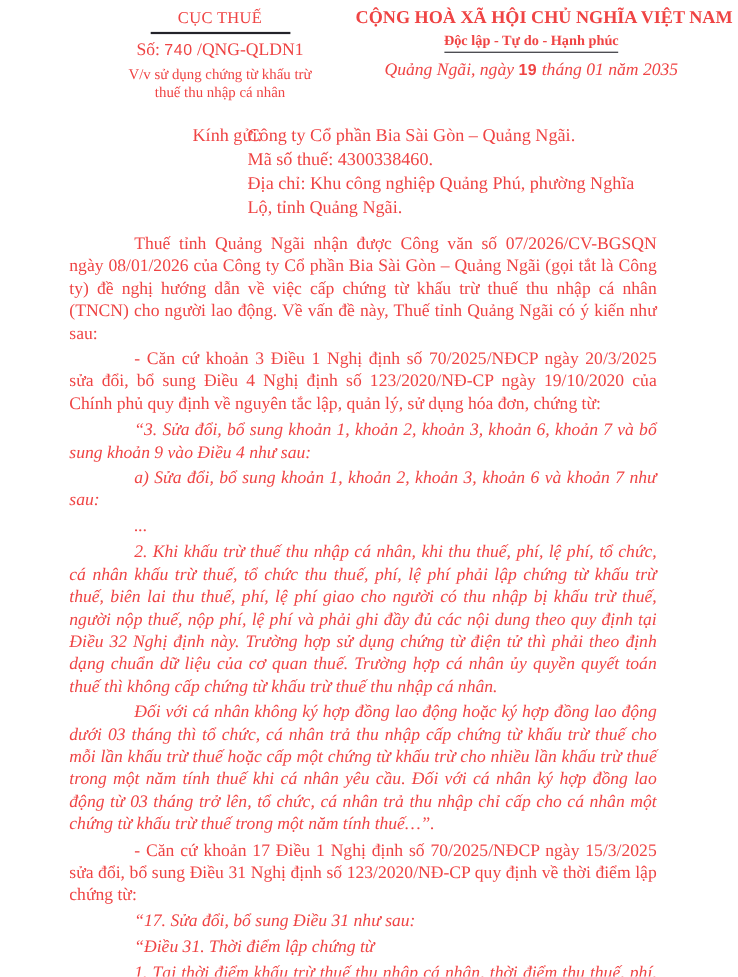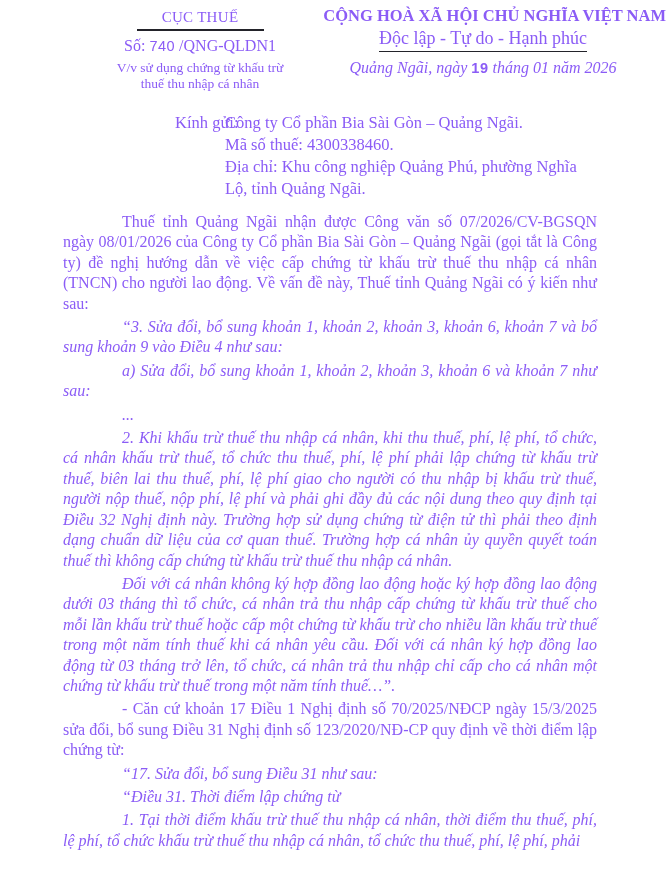--- a/index.html
+++ b/index.html
@@ -3,21 +3,21 @@
 <meta charset="utf-8">
 <style>
   html, body { margin: 0; padding: 0; background: #ffffff; }
   .page {
     position: relative;
     width: 671px;
     height: 888px;
     background: #ffffff;
     overflow: hidden;
     font-family: "Liberation Serif", "DejaVu Serif", serif;
-    color: #8b5cf6;
+    color: #ef4444;
   }
 
   
   .issuer-block {
     position: absolute;
     left: 86px;
     top: 9px;
     width: 228px;
     text-align: center;
     line-height: 1.15;
@@ -41,22 +41,22 @@
     left: 300px;
     top: 7px;
     width: 366px;
     text-align: center;
     line-height: 1.15;
   }
   .motto-line1 { font-size: 16.5px; font-weight: bold; white-space: nowrap; text-align: right; }
   .motto-line2 { margin-top: 2px; }
   .motto-line2 > span {
     display: inline-block;
-    font-size: 18px;
-    font-weight: normal;
+    font-size: 13px;
+    font-weight: bold;
     border-bottom: 1.5px solid #23232a;
     padding-bottom: 2px;
   }
   .dateline { font-size: 16px; font-style: italic; margin-top: 7px; white-space: nowrap; }
   .dateline .typed-num { font-weight: 600; }
 
   
   .recipient {
     position: absolute;
     left: 175px;
@@ -95,35 +95,36 @@
     <div class="subject">thuế thu nhập cá nhân</div>
   </div>
 
   <div class="national-block">
     <div class="motto-line1">CỘNG HOÀ XÃ HỘI CHỦ NGHĨA VIỆT NAM</div>
     <div class="motto-line2">
       <span>Độc lập - Tự do - Hạnh phúc</span>
     </div>
     <div class="dateline"><span>Quảng Ngãi, ngày</span>
       <span class="typed-num">19</span>
-      <span>tháng 01 năm 2026</span></div>
+      <span>tháng 01 năm 2035</span></div>
   </div>
 
   <div class="recipient">
     <span class="recipient-label">Kính gửi:</span>
     <div class="recipient-lines">
       <div>Công ty Cổ phần Bia Sài Gòn – Quảng Ngãi.</div>
       <div>Mã số thuế: 4300338460.</div>
       <div>Địa chỉ: Khu công nghiệp Quảng Phú, phường Nghĩa</div>
       <div>Lộ, tỉnh Quảng Ngãi.</div>
     </div>
   </div>
 
   <div class="body-text">
       <p>Thuế tỉnh Quảng Ngãi nhận được Công văn số 07/2026/CV-BGSQN ngày 08/01/2026 của Công ty Cổ phần Bia Sài Gòn – Quảng Ngãi (gọi tắt là Công ty) đề nghị hướng dẫn về việc cấp chứng từ khấu trừ thuế thu nhập cá nhân (TNCN) cho người lao động. Về vấn đề này, Thuế tỉnh Quảng Ngãi có ý kiến như sau:</p>
+      <p>- Căn cứ khoản 3 Điều 1 Nghị định số 70/2025/NĐCP ngày 20/3/2025 sửa đổi, bổ sung Điều 4 Nghị định số 123/2020/NĐ-CP ngày 19/10/2020 của Chính phủ quy định về nguyên tắc lập, quản lý, sử dụng hóa đơn, chứng từ:</p>
       <p class="quote">“3. Sửa đổi, bổ sung khoản 1, khoản 2, khoản 3, khoản 6, khoản 7 và bổ sung khoản 9 vào Điều 4 như sau:</p>
       <p class="quote">a) Sửa đổi, bổ sung khoản 1, khoản 2, khoản 3, khoản 6 và khoản 7 như sau:</p>
       <p class="quote">...</p>
       <p class="quote">2. Khi khấu trừ thuế thu nhập cá nhân, khi thu thuế, phí, lệ phí, tổ chức, cá nhân khấu trừ thuế, tổ chức thu thuế, phí, lệ phí phải lập chứng từ khấu trừ thuế, biên lai thu thuế, phí, lệ phí giao cho người có thu nhập bị khấu trừ thuế, người nộp thuế, nộp phí, lệ phí và phải ghi đầy đủ các nội dung theo quy định tại Điều 32 Nghị định này. Trường hợp sử dụng chứng từ điện tử thì phải theo định dạng chuẩn dữ liệu của cơ quan thuế. Trường hợp cá nhân ủy quyền quyết toán thuế thì không cấp chứng từ khấu trừ thuế thu nhập cá nhân.</p>
       <p class="quote">Đối với cá nhân không ký hợp đồng lao động hoặc ký hợp đồng lao động dưới 03 tháng thì tổ chức, cá nhân trả thu nhập cấp chứng từ khấu trừ thuế cho mỗi lần khấu trừ thuế hoặc cấp một chứng từ khấu trừ cho nhiều lần khấu trừ thuế trong một năm tính thuế khi cá nhân yêu cầu. Đối với cá nhân ký hợp đồng lao động từ 03 tháng trở lên, tổ chức, cá nhân trả thu nhập chỉ cấp cho cá nhân một chứng từ khấu trừ thuế trong một năm tính thuế…”.</p>
       <p>- Căn cứ khoản 17 Điều 1 Nghị định số 70/2025/NĐCP ngày 15/3/2025 sửa đổi, bổ sung Điều 31 Nghị định số 123/2020/NĐ-CP quy định về thời điểm lập chứng từ:</p>
       <p class="quote">“17. Sửa đổi, bổ sung Điều 31 như sau:</p>
       <p class="quote">“Điều 31. Thời điểm lập chứng từ</p>
       <p class="quote">1. Tại thời điểm khấu trừ thuế thu nhập cá nhân, thời điểm thu thuế, phí, lệ phí, tổ chức khấu trừ thuế thu nhập cá nhân, tổ chức thu thuế, phí, lệ phí, phải</p>
     </div>

